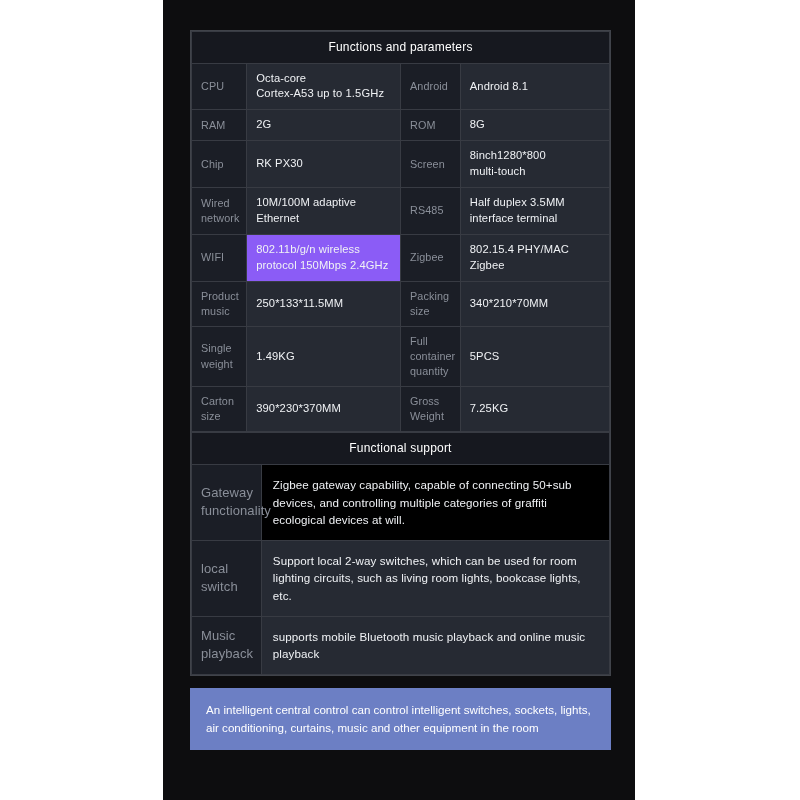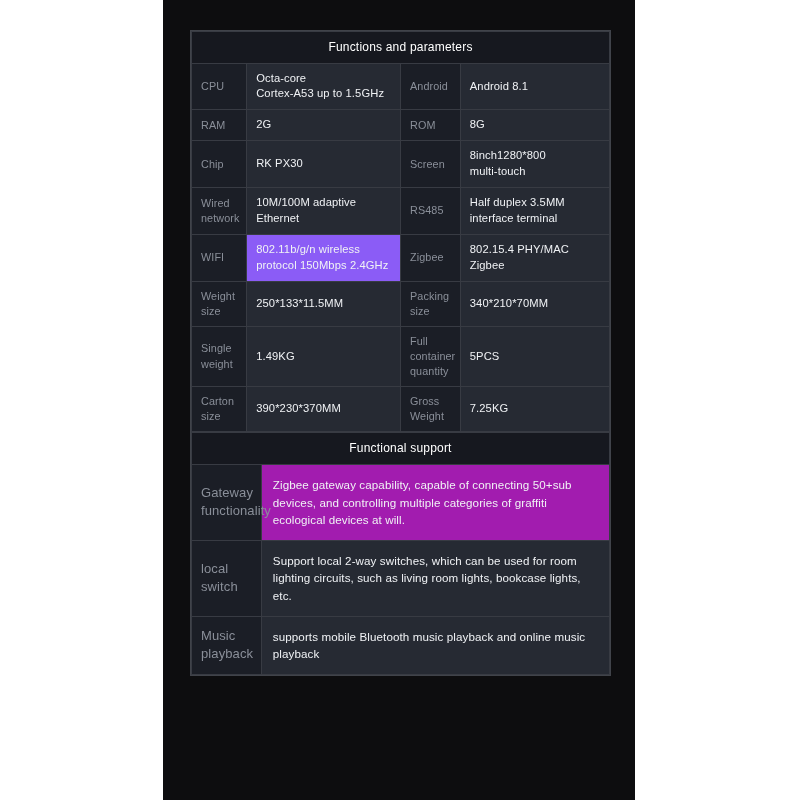--- a/index.html
+++ b/index.html
@@ -145,21 +145,21 @@
               <td class="lbl" style="background: rgb(27, 30, 38); color: rgb(138, 143, 153); border-color: rgb(56, 59, 67);">RS485</td>
               <td class="val" style="background: rgb(38, 42, 51); color: rgb(240, 242, 245); border-color: rgb(56, 59, 67);">Half duplex 3.5MM<br>interface terminal</td>
             </tr>
             <tr>
               <td class="lbl" style="background: rgb(27, 30, 38); color: rgb(138, 143, 153); border-color: rgb(56, 59, 67);">WIFI</td>
               <td class="val" style="background: #8b5cf6; color: rgb(240, 242, 245); border-color: rgb(56, 59, 67);">802.11b/g/n wireless<br>protocol 150Mbps 2.4GHz</td>
               <td class="lbl" style="background: rgb(27, 30, 38); color: rgb(138, 143, 153); border-color: rgb(56, 59, 67);">Zigbee</td>
               <td class="val" style="background: rgb(38, 42, 51); color: rgb(240, 242, 245); border-color: rgb(56, 59, 67);">802.15.4 PHY/MAC<br>Zigbee</td>
             </tr>
             <tr>
-              <td class="lbl" style="background: rgb(27, 30, 38); color: rgb(138, 143, 153); border-color: rgb(56, 59, 67);">Weight size</td>
+              <td class="lbl" style="background: rgb(27, 30, 38); color: rgb(138, 143, 153); border-color: rgb(56, 59, 67);">Product music</td>
               <td class="val" style="background: rgb(38, 42, 51); color: rgb(240, 242, 245); border-color: rgb(56, 59, 67);">250*133*11.5MM</td>
               <td class="lbl" style="background: rgb(27, 30, 38); color: rgb(138, 143, 153); border-color: rgb(56, 59, 67);">Packing size</td>
               <td class="val" style="background: rgb(38, 42, 51); color: rgb(240, 242, 245); border-color: rgb(56, 59, 67);">340*210*70MM</td>
             </tr>
             <tr>
               <td class="lbl" style="background: rgb(27, 30, 38); color: rgb(138, 143, 153); border-color: rgb(56, 59, 67);">Single weight</td>
               <td class="val" style="background: rgb(38, 42, 51); color: rgb(240, 242, 245); border-color: rgb(56, 59, 67);">1.49KG</td>
               <td class="lbl" style="background: rgb(27, 30, 38); color: rgb(138, 143, 153); border-color: rgb(56, 59, 67);">Full container quantity</td>
               <td class="val" style="background: rgb(38, 42, 51); color: rgb(240, 242, 245); border-color: rgb(56, 59, 67);">5PCS</td>
             </tr>
@@ -176,30 +176,31 @@
         <colgroup>
           <col class="f1">
             <col class="f2">
         </colgroup>
         <tbody id="fn-body">
           <tr>
             <td class="section-head" colspan="2" style="background: rgb(22, 24, 31); border-color: rgb(56, 59, 67);">Functional support</td>
           </tr>
         <tr>
               <td class="fn-lbl" style="background: rgb(27, 30, 38); color: rgb(138, 143, 153); border-color: rgb(56, 59, 67);">Gateway functionality</td>
-              <td class="fn-val" style="background: #a21caf; color: rgb(240, 242, 245); border-color: rgb(56, 59, 67);">Zigbee gateway capability, capable of connecting 50+sub devices, and controlling multiple categories of graffiti ecological devices at will.</td>
+              <td class="fn-val" style="background: #000000; color: rgb(240, 242, 245); border-color: rgb(56, 59, 67);">Zigbee gateway capability, capable of connecting 50+sub devices, and controlling multiple categories of graffiti ecological devices at will.</td>
             </tr>
             <tr>
               <td class="fn-lbl" style="background: rgb(27, 30, 38); color: rgb(138, 143, 153); border-color: rgb(56, 59, 67);">local switch</td>
               <td class="fn-val" style="background: rgb(38, 42, 51); color: rgb(240, 242, 245); border-color: rgb(56, 59, 67);">Support local 2-way switches, which can be used for room lighting circuits, such as living room lights, bookcase lights, etc.</td>
             </tr>
             <tr>
               <td class="fn-lbl" style="background: rgb(27, 30, 38); color: rgb(138, 143, 153); border-color: rgb(56, 59, 67);">Music playback</td>
               <td class="fn-val" style="background: rgb(38, 42, 51); color: rgb(240, 242, 245); border-color: rgb(56, 59, 67);">supports mobile Bluetooth music playback and online music playback</td>
             </tr>
           </tbody>
       </table>
 
     </div>
 
+    <div id="banner" style="background: rgb(108, 127, 196);">An intelligent central control can control intelligent switches, sockets, lights, air conditioning, curtains, music and other equipment in the room</div>
 
   </div>
 </div>
 
 </body></html>

